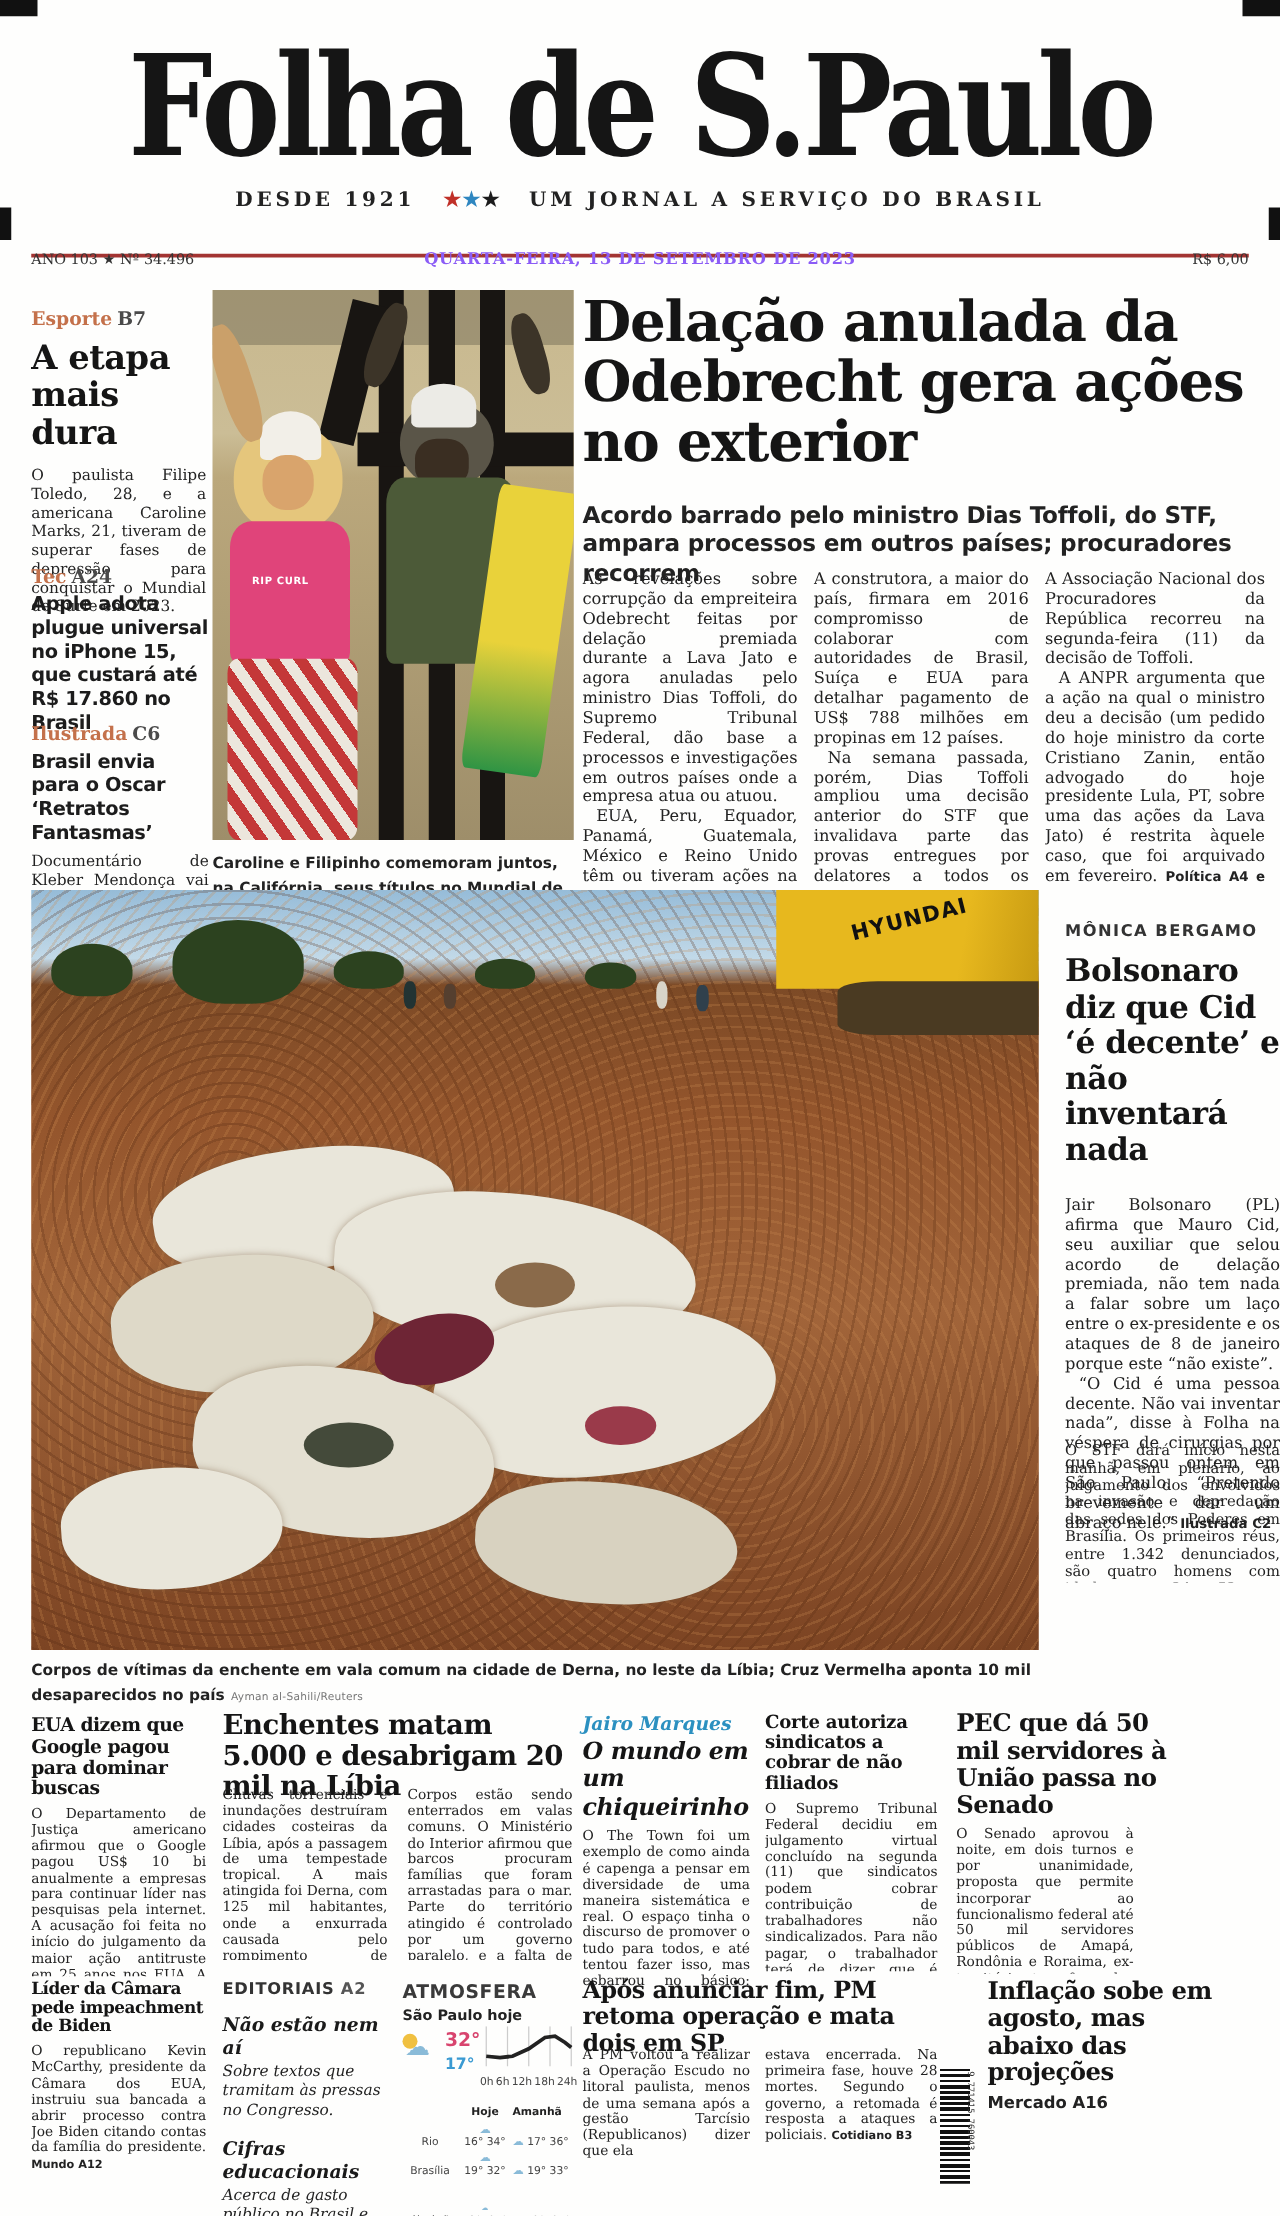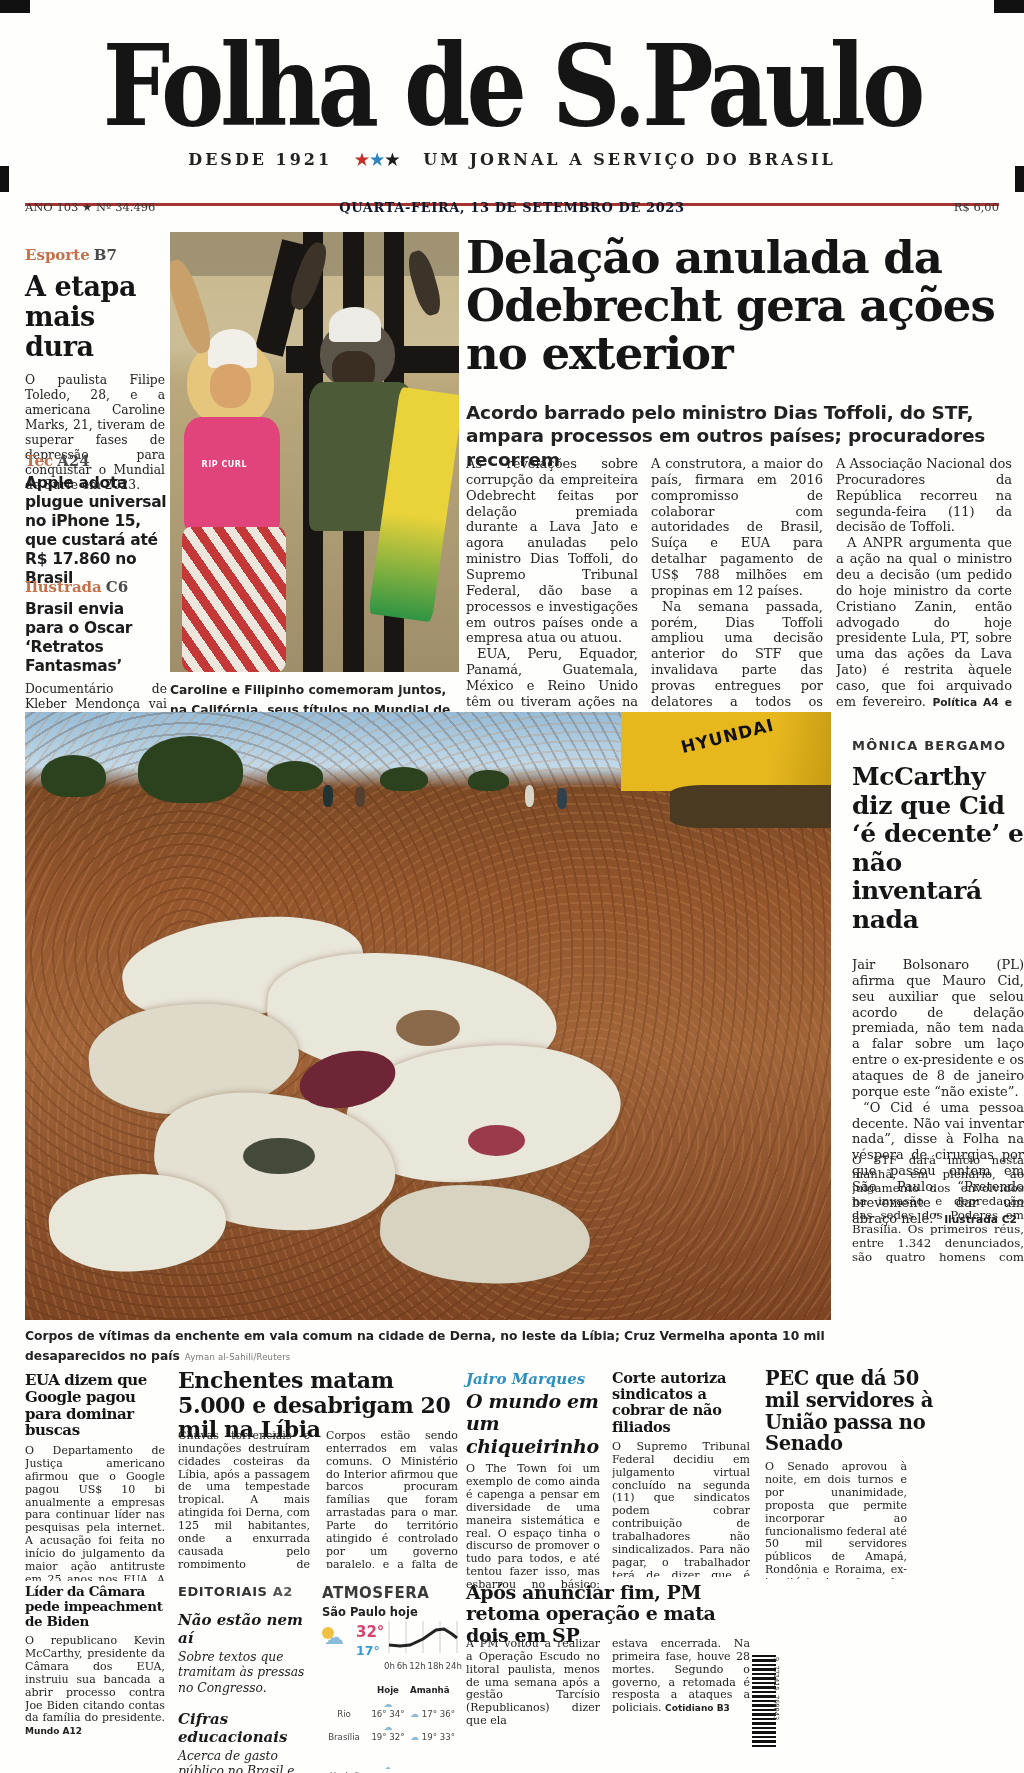--- a/index.html
+++ b/index.html
@@ -14,21 +14,21 @@
   
   .masthead{left:0;top:20px;width:1024px;text-align:center;font-weight:bold;
             font-size:95px;letter-spacing:-4px;transform:scaleY(1.18);transform-origin:top;
             color:#151515;white-space:nowrap;}
   .tagline{left:0;top:150px;width:1024px;text-align:center;font-weight:bold;font-size:16px;
            letter-spacing:3px;color:#222;}
   .tagline .stars{letter-spacing:1px;margin:0 14px;}
   .star-red{color:#c03028;} .star-blue{color:#2e86c0;} .star-black{color:#1c1c1c;}
   .redrule{left:25px;top:203px;width:974px;height:3px;background:#a33432;}
   .dl{top:200px;font-size:11.5px;color:#333;}
-  .dl b{font-size:13px;letter-spacing:.6px;color:#0f172a;}
+  .dl b{font-size:13px;letter-spacing:.6px;color:#8b5cf6;}
   
   .kick{font-weight:bold;font-size:15px;color:#c4714b;}
   .kick b{color:#4a4a4a;margin-left:4px;}
   .bighead{font-weight:bold;line-height:1.07;letter-spacing:-1px;color:#151515;}
   .subhead{font-weight:600;font-size:18.5px;line-height:1.26;color:#222;letter-spacing:-0.2px;}
   .body{font-size:13px;line-height:1.22;color:#222;}
   .body p{margin:0;} .body p+p{text-indent:11px;}
   .sm{font-size:11px;line-height:1.17;color:#222;}
   .sm p{margin:0;}
   .ref{font-family:"DejaVu Sans",sans-serif;font-weight:bold;font-size:0.82em;color:#222;}
@@ -182,21 +182,21 @@
     <div style="left:55%;top:68%;width:7%;height:5%;background:#9a3a4a;border-radius:50%;"></div>
   </div>
 
   <div class="abs" style="left:25px;top:1325px;width:806px;">
     <span class="cap">Corpos de vítimas da enchente em vala comum na cidade de Derna, no leste da Líbia; Cruz Vermelha aponta 10 mil desaparecidos no país</span>
     <span class="credit">Ayman al-Sahili/Reuters</span>
   </div>
 
   <div class="abs" style="left:852px;top:738px;width:172px;">
     <div class="colkick">MÔNICA BERGAMO</div>
-    <div class="colhead" style="font-size:25px;line-height:1.14;margin-top:10px;">McCarthy diz que Cid ‘é decente’ e não inventará nada</div>
+    <div class="colhead" style="font-size:25px;line-height:1.14;margin-top:10px;">Bolsonaro diz que Cid ‘é decente’ e não inventará nada</div>
     <div class="body just clip" style="margin-top:23px;height:300px;">
       <p>Jair Bolsonaro (PL) afirma que Mauro Cid, seu auxiliar que selou acordo de delação premiada, não tem nada a falar sobre um laço entre o ex-presidente e os ataques de 8 de janeiro porque este “não existe”.</p>
       <p><span>“O Cid é uma pessoa decente. Não vai inventar nada”, disse à Folha na véspera de cirurgias por que passou ontem em São Paulo. “Pretendo brevemente dar um abraço nele.”</span> <b class="ref">Ilustrada C2</b></p>
     </div>
   </div>
 
   <div class="abs" style="left:852px;top:1148px;width:172px;">
     <div class="sm just clip" style="margin-top:6px;height:112px;font-size:11.8px;">
       <p><span>O STF dará início nesta manhã, em plenário, ao julgamento dos envolvidos na invasão e depredação das sedes dos Poderes em Brasília. Os primeiros réus, entre 1.342 denunciados, são quatro homens com idades entre 24 e 52 anos de cidades do Paraná e de São Paulo.</span> </p>
     </div>
@@ -286,16 +286,20 @@
   <div class="abs" style="left:466px;top:1582px;width:292px;">
     <div class="colhead" style="font-size:19px;letter-spacing:-0.4px;">Após anunciar fim, PM retoma operação e mata dois em SP</div>
   </div>
   <div class="abs sm just clip" style="left:466px;top:1638px;width:134px;height:120px;">
     <p>A PM voltou a realizar a Operação Escudo no litoral paulista, menos de uma semana após a gestão Tarcísio (Republicanos) dizer que ela</p>
   </div>
   <div class="abs sm just clip" style="left:612px;top:1638px;width:138px;height:120px;">
     <p><span>estava encerrada. Na primeira fase, houve 28 mortes. Segundo o governo, a retomada é resposta a ataques a policiais.</span> <b class="ref">Cotidiano B3</b></p>
   </div>
 
+  <div class="abs" style="left:790px;top:1582px;width:190px;">
+    <div class="colhead" style="font-size:19.5px;">Inflação sobe em agosto, mas abaixo das projeções</div>
+    <b class="ref" style="display:block;margin-top:6px;">Mercado A16</b>
+  </div>
   <div class="abs barcode" style="left:752px;top:1655px;width:24px;height:92px;"></div>
   <div class="abs bcd" style="left:780px;top:1657px;">9 771415 760043</div>
 
 </div>
 
 </body></html>

